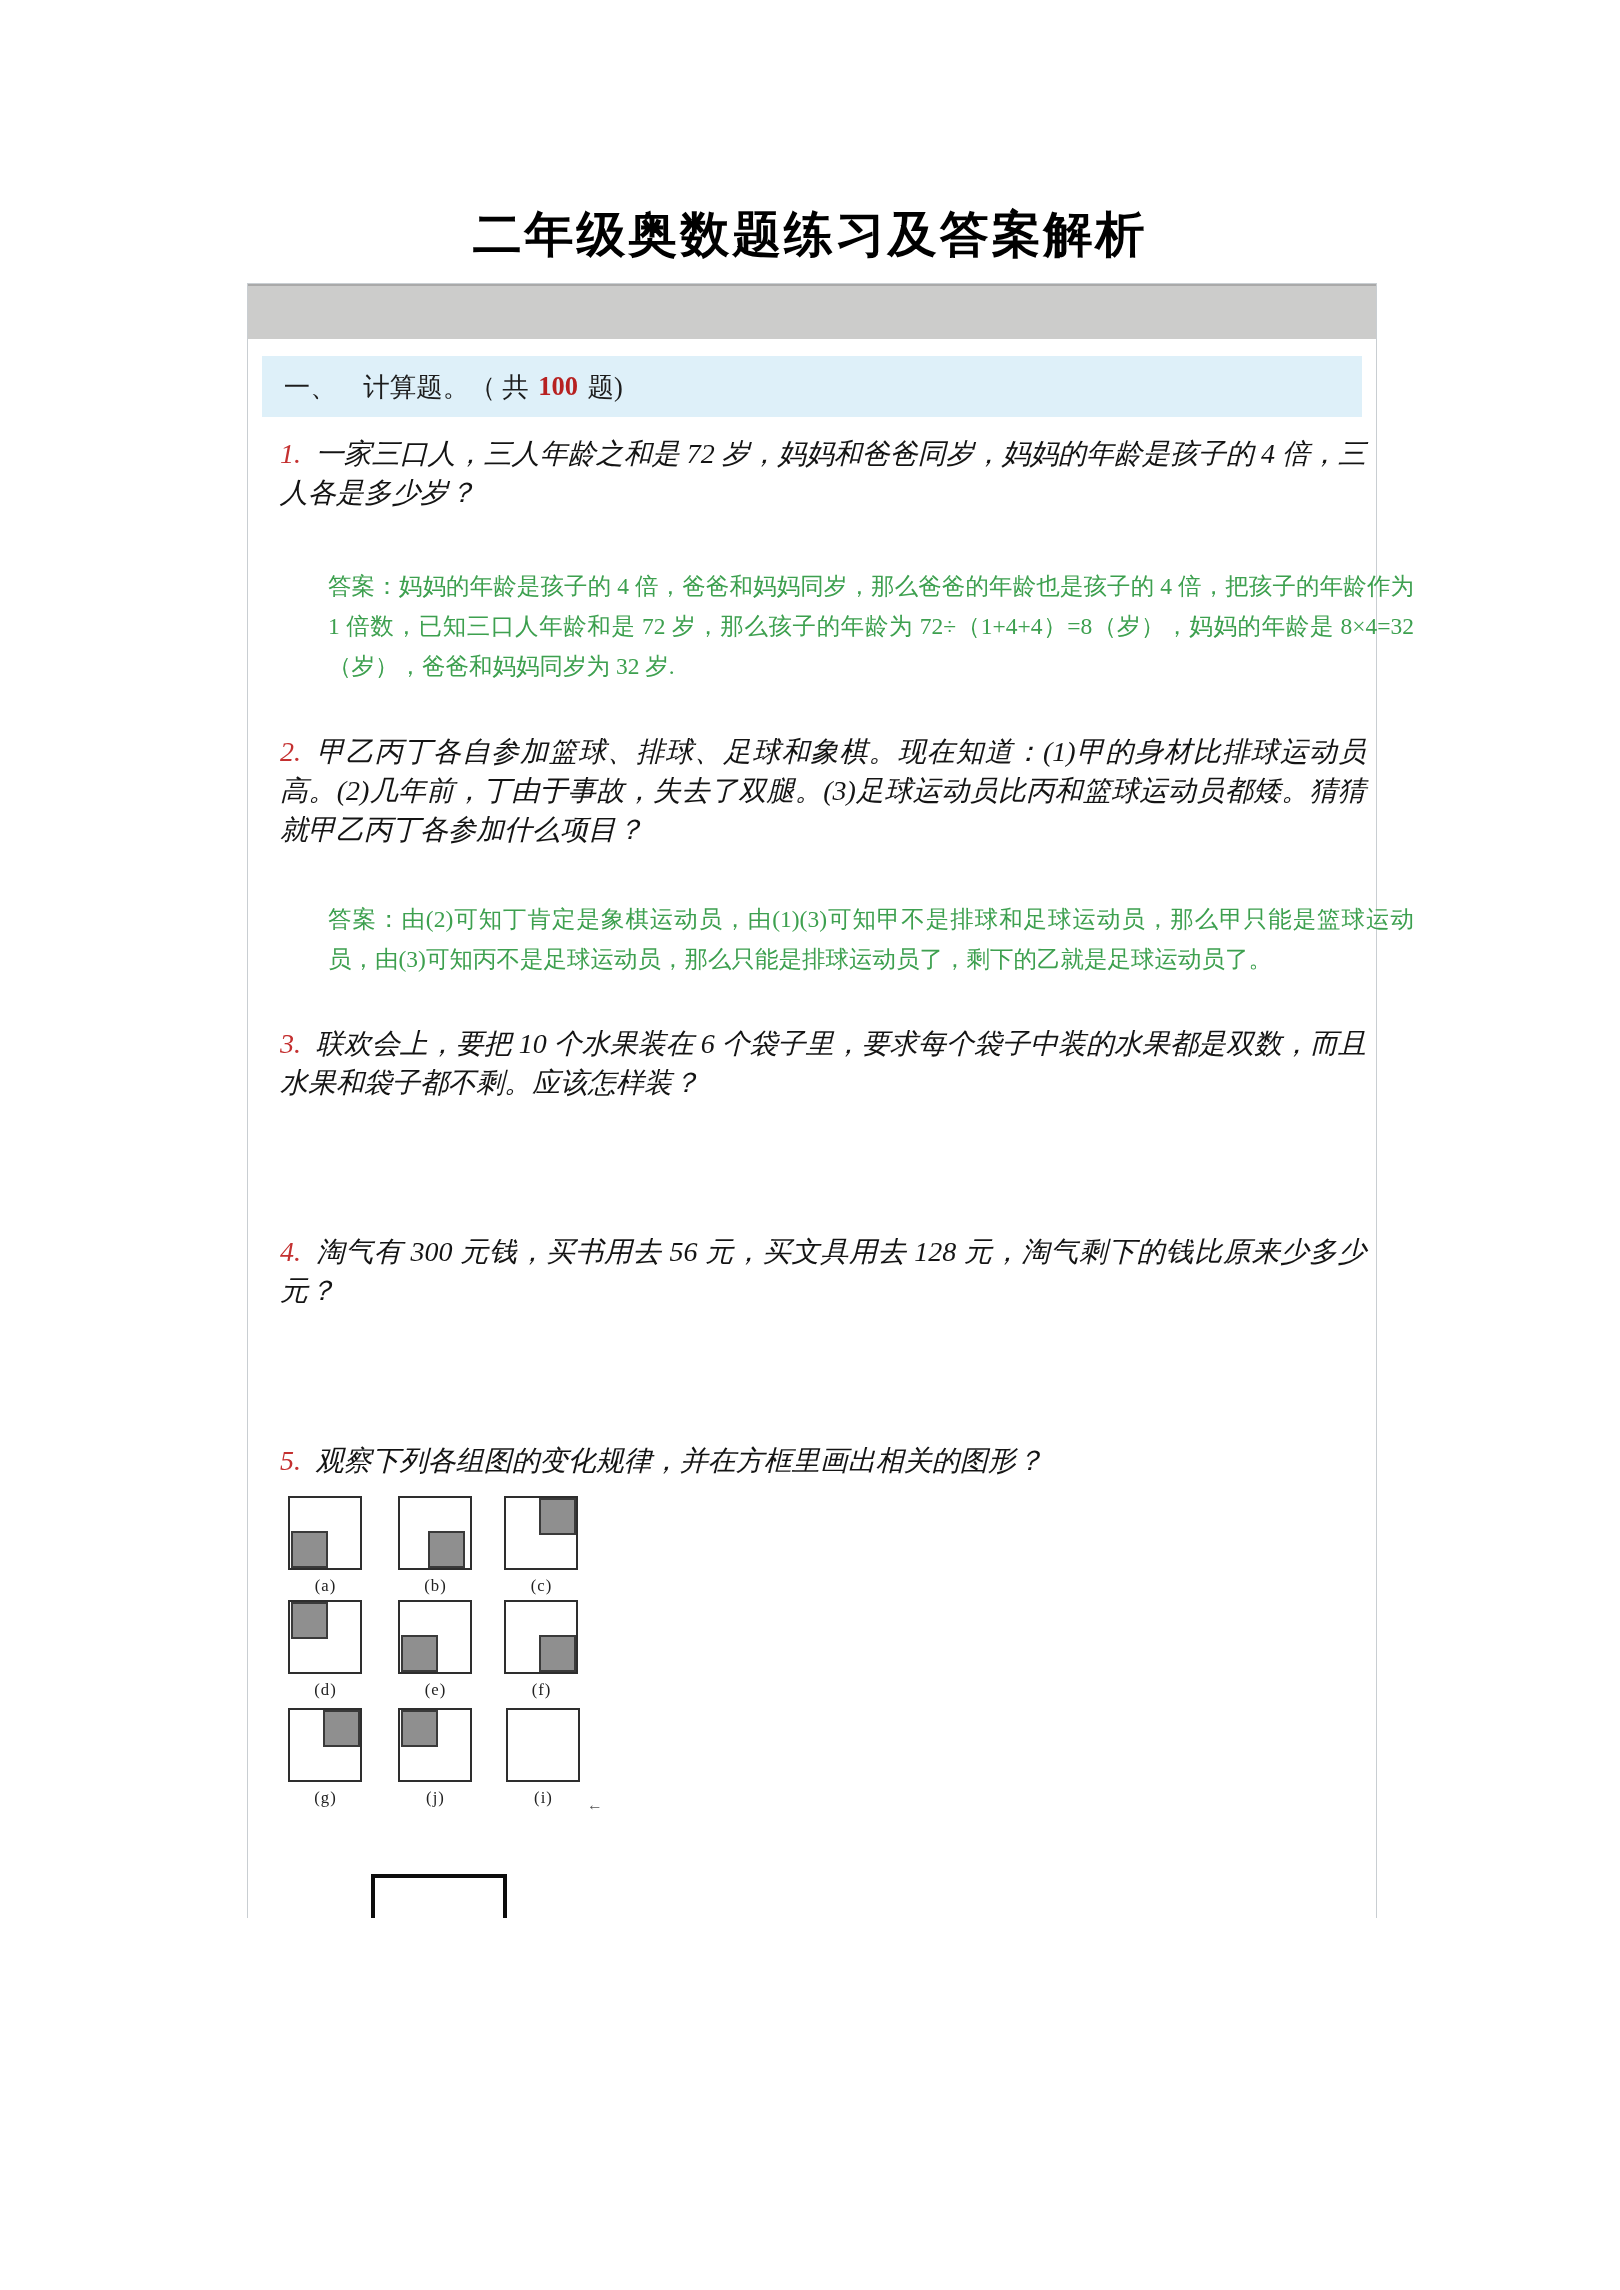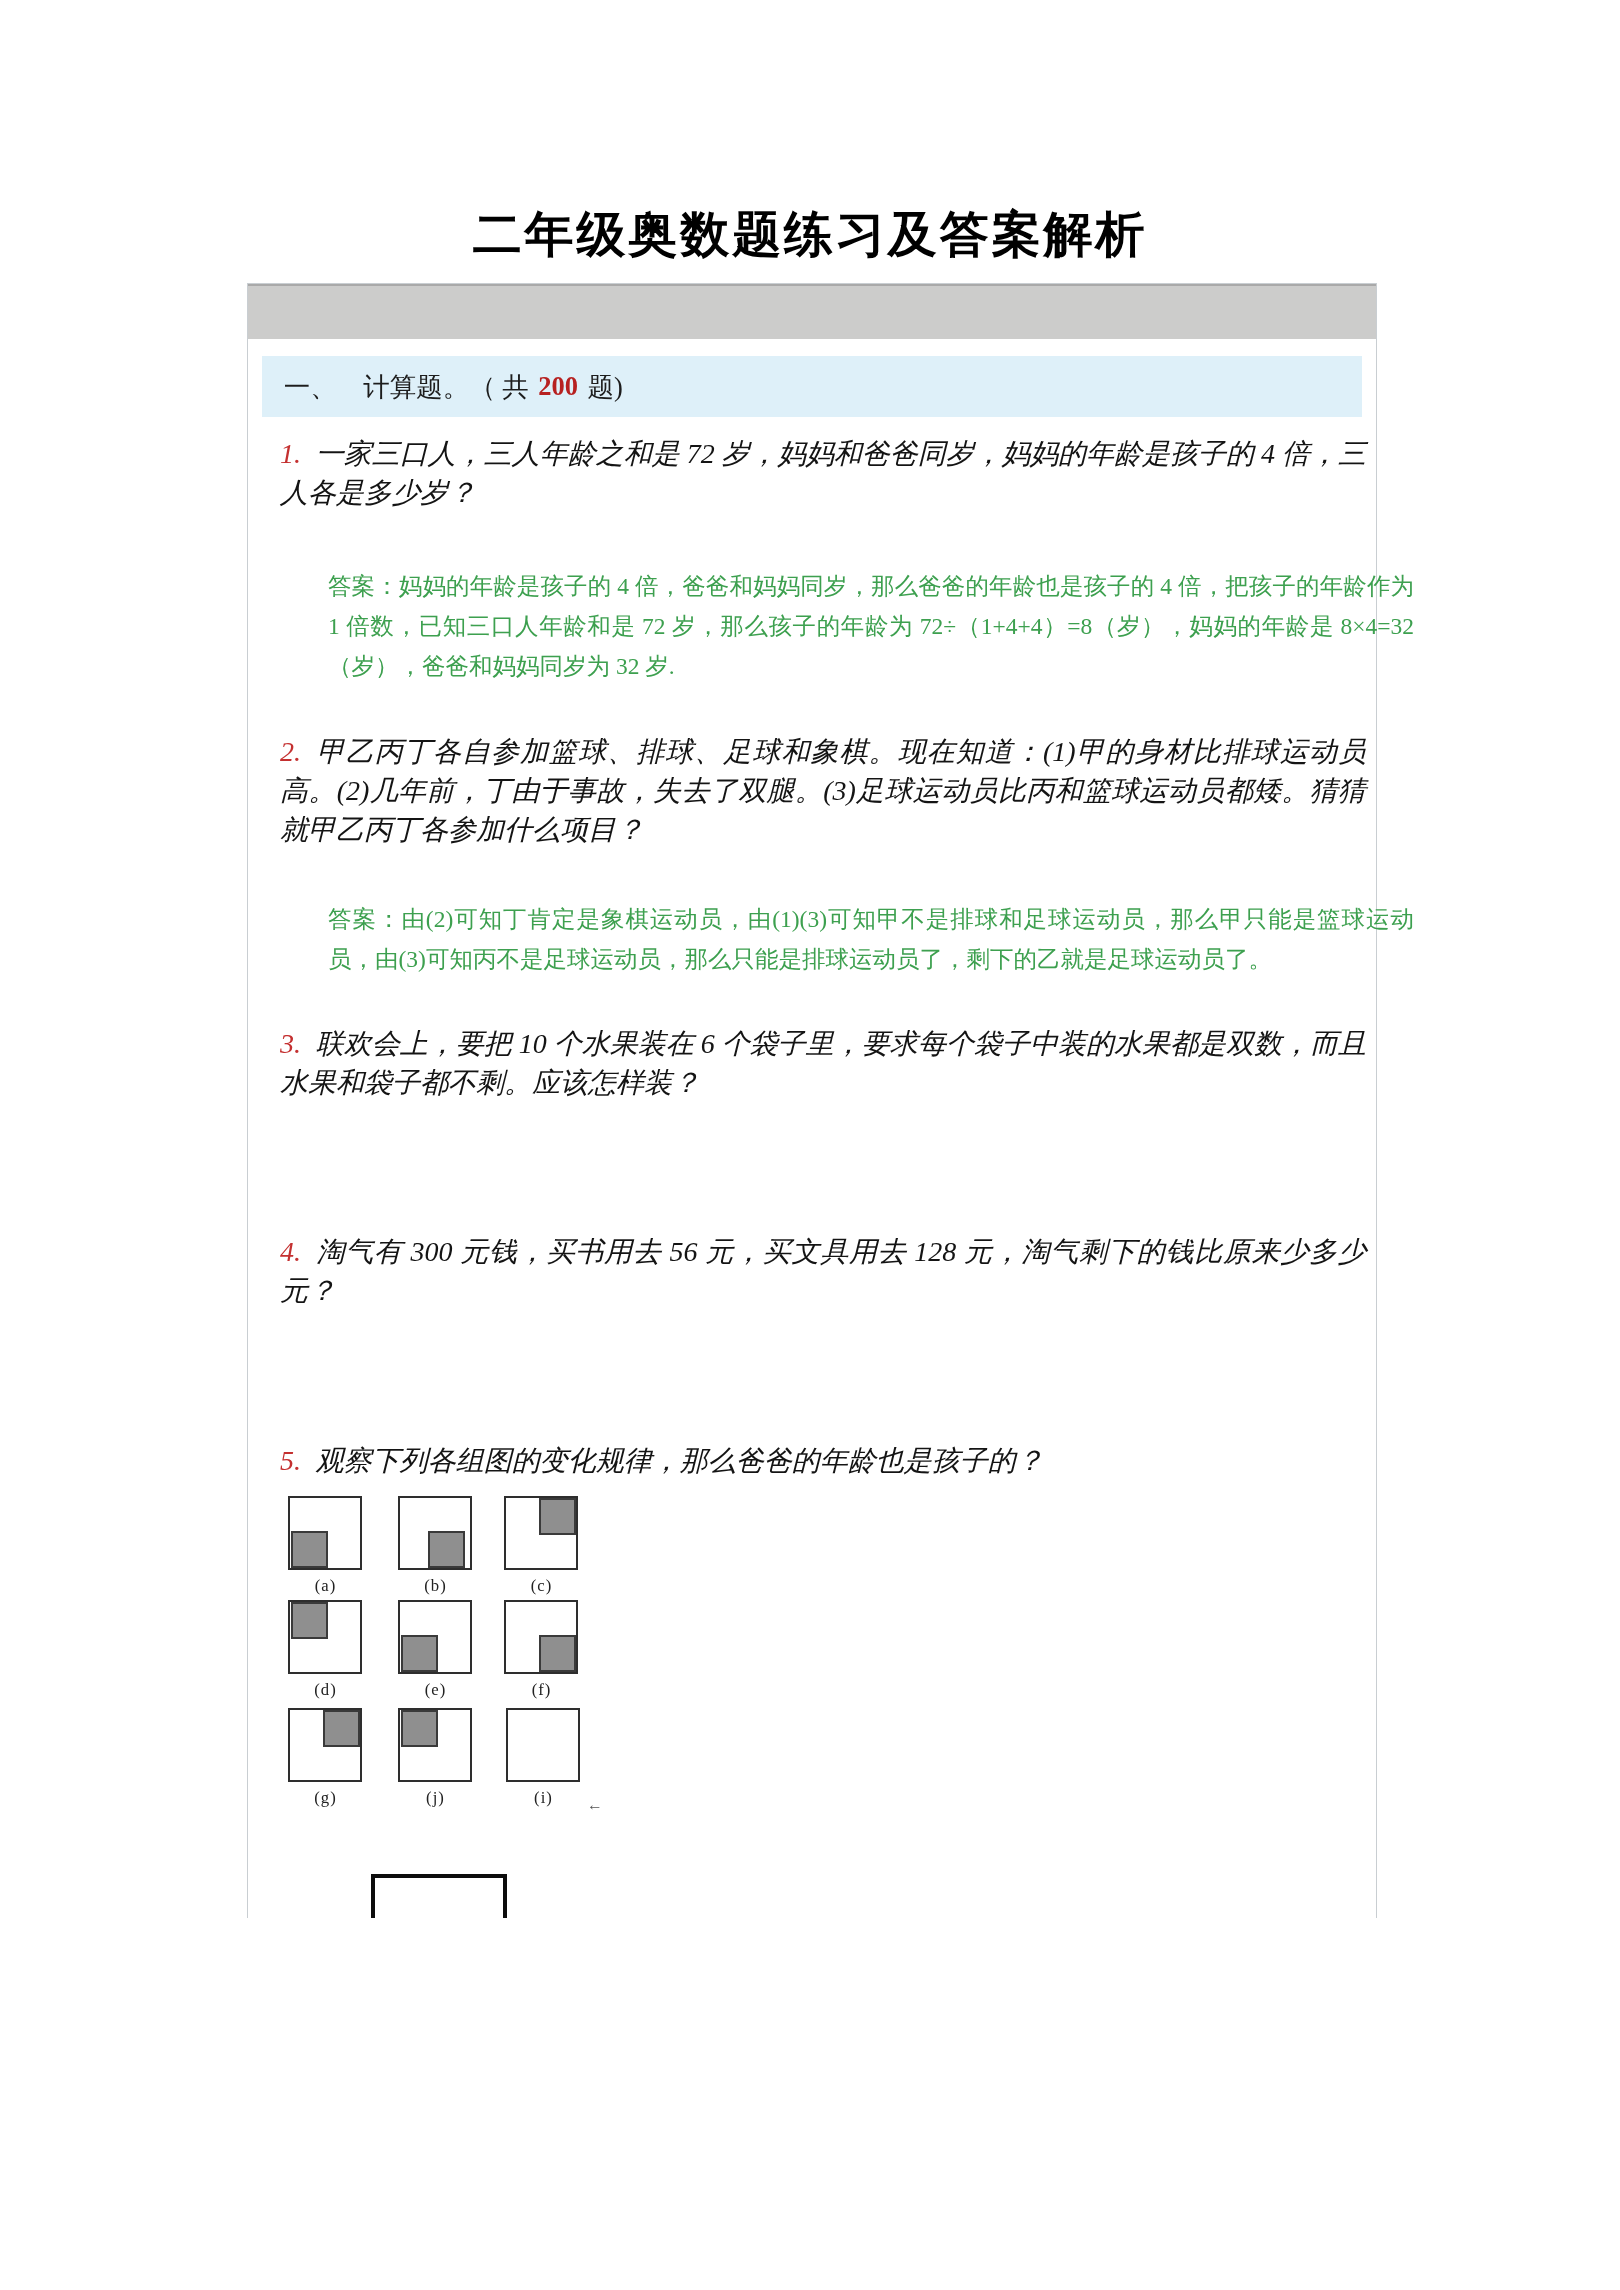--- a/index.html
+++ b/index.html
@@ -43,33 +43,33 @@
 <body>
 
 <div class="page">
 
   <div class="title">二年级奥数题练习及答案解析</div>
 
   <div class="panel">
 
     <div class="graybar"></div>
 
-    <div class="bluebar"><span>一、　计算题。（ 共 </span><span class="count">200</span><span> 题)</span></div>
+    <div class="bluebar"><span>一、　计算题。（ 共 </span><span class="count">100</span><span> 题)</span></div>
 
     <div class="q" style="top:150px"><span class="qnum">1.</span><span>一家三口人，三人年龄之和是 72 岁，妈妈和爸爸同岁，妈妈的年龄是孩子的 4 倍，三人各是多少岁？</span></div>
     <div class="ans" style="top:282px">答案：妈妈的年龄是孩子的 4 倍，爸爸和妈妈同岁，那么爸爸的年龄也是孩子的 4 倍，把孩子的年龄作为 1 倍数，已知三口人年龄和是 72 岁，那么孩子的年龄为 72÷（1+4+4）=8（岁），妈妈的年龄是 8×4=32（岁），爸爸和妈妈同岁为 32 岁.</div>
 
     <div class="q" style="top:448px"><span class="qnum">2.</span><span>甲乙丙丁各自参加篮球、排球、足球和象棋。现在知道：(1)甲的身材比排球运动员高。(2)几年前，丁由于事故，失去了双腿。(3)足球运动员比丙和篮球运动员都矮。猜猜就甲乙丙丁各参加什么项目？</span></div>
     <div class="ans" style="top:615px">答案：由(2)可知丁肯定是象棋运动员，由(1)(3)可知甲不是排球和足球运动员，那么甲只能是篮球运动员，由(3)可知丙不是足球运动员，那么只能是排球运动员了，剩下的乙就是足球运动员了。</div>
 
     <div class="q" style="top:740px"><span class="qnum">3.</span><span>联欢会上，要把 10 个水果装在 6 个袋子里，要求每个袋子中装的水果都是双数，而且水果和袋子都不剩。应该怎样装？</span></div>
 
     <div class="q" style="top:948px"><span class="qnum">4.</span><span>淘气有 300 元钱，买书用去 56 元，买文具用去 128 元，淘气剩下的钱比原来少多少元？</span></div>
 
-    <div class="q" style="top:1157px"><span class="qnum">5.</span><span>观察下列各组图的变化规律，那么爸爸的年龄也是孩子的？</span></div>
+    <div class="q" style="top:1157px"><span class="qnum">5.</span><span>观察下列各组图的变化规律，并在方框里画出相关的图形？</span></div>
 
     <div class="grid">
 
       <div class="figcell" style="left:40px;top:0">
         <div class="sq" data-pos="bottom-left">
             <div class="inner"></div>
           </div>
         <div class="figlabel">(a)</div>
       </div>
       <div class="figcell" style="left:150px;top:0">

